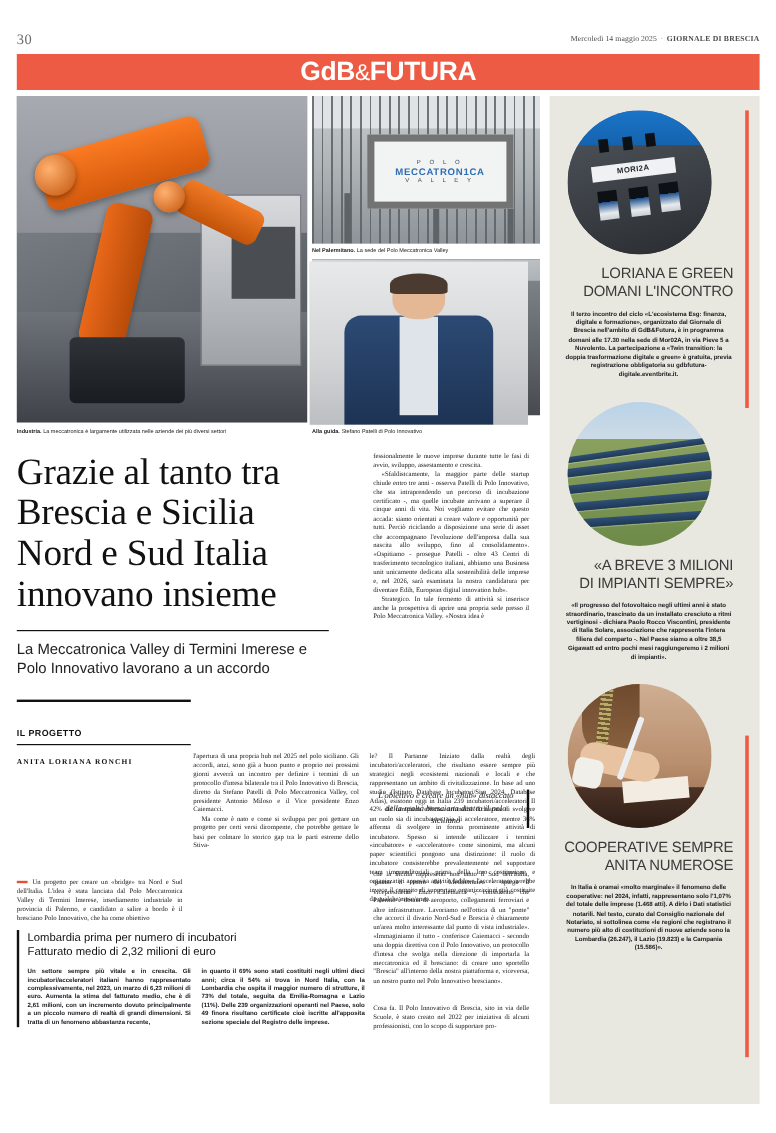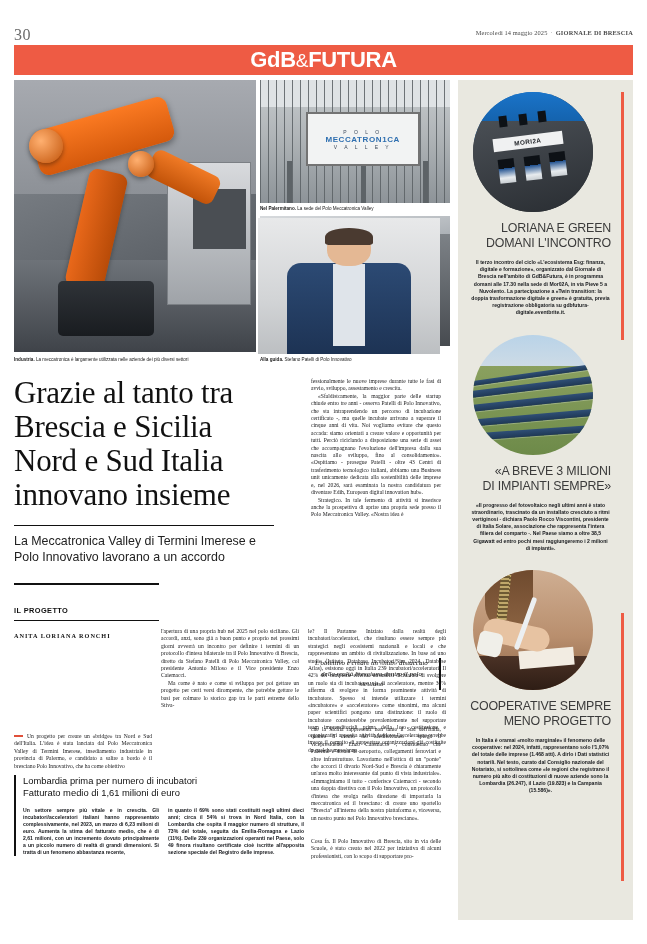--- a/index.html
+++ b/index.html
@@ -7,21 +7,21 @@
     width:647px;height:944px;
     background:#ffffff;
     font-family:"Liberation Serif", serif;
     overflow:hidden;
     position:relative;
   }
   .page{position:relative;width:647px;height:944px;box-sizing:border-box;}
 
   
   .topline{position:absolute;left:14px;top:26px;width:619px;height:16px;}
-  .folio{position:absolute;left:0;top:0;font-family:"Liberation Serif",serif;font-size:16px;color:#6a6a6a;letter-spacing:.5px;}
+  .folio{position:absolute;left:0;top:0;font-family:"Liberation Serif",serif;font-size:12px;color:#6a6a6a;letter-spacing:.5px;}
   .dateline{position:absolute;right:0;top:3px;font-size:6.4px;color:#4a4a4a;letter-spacing:.1px;white-space:nowrap;}
   .dateline .sep{margin:0 3px;color:#8a8a8a;}
   .dateline .paper{font-weight:bold;font-family:"Liberation Serif",serif;letter-spacing:.2px;}
 
   .masthead{position:absolute;left:14px;top:45px;width:619px;height:30px;background:#ee5b44;
             display:flex;align-items:center;justify-content:center;}
   .masthead .mh{font-family:"Liberation Sans",sans-serif;font-weight:bold;font-size:22px;color:#ffffff;letter-spacing:-.3px;}
   .masthead .amp{font-weight:normal;font-size:19px;}
 
   
@@ -51,21 +51,21 @@
   .rb-joint{position:absolute;width:34px;height:34px;border-radius:50%;background:radial-gradient(circle at 35% 35%,#ffb070,#c2540a);box-shadow:0 2px 5px rgba(0,0,0,.4);}
   .rb-j1{left:6%;top:18%;}
   .rb-j2{left:47%;top:26%;width:26px;height:26px;}
   .rb-base{position:absolute;left:18%;bottom:6%;width:40%;height:20%;background:linear-gradient(180deg,#2f3338,#191c20);border-radius:5px;}
   .rb-mach{position:absolute;right:2%;top:30%;width:34%;height:52%;background:linear-gradient(180deg,#d8dadd,#9fa3a8);border:1px solid #7b7f84;}
   .rb-mach2{position:absolute;right:4%;top:40%;width:22%;height:22%;background:#4a4e53;}
 
   
   .sg-bg{position:absolute;inset:0;background:linear-gradient(180deg,#c8ccce 0%,#b0b5b8 45%,#8d9398 100%);}
   .sg-fence{position:absolute;inset:0;background:repeating-linear-gradient(90deg,rgba(90,96,100,.85) 0 1.5px,transparent 1.5px 8px);}
-  .sg-board{position:absolute;left:24%;top:26%;width:58%;height:41%;background:#f2f3f3;border:2px solid #737373;
+  .sg-board{position:absolute;left:24%;top:26%;width:58%;height:41%;background:#f2f3f3;border:6px solid #737373;
             display:flex;flex-direction:column;align-items:center;justify-content:center;}
   .sg-l1{font-family:"Liberation Sans",sans-serif;font-size:5px;letter-spacing:3px;color:#3e4b5c;}
   .sg-l2{font-family:"Liberation Sans",sans-serif;font-size:8px;font-weight:bold;letter-spacing:.6px;color:#2f6fb0;}
   .sg-l3{font-family:"Liberation Sans",sans-serif;font-size:5px;letter-spacing:3px;color:#3e4b5c;}
   .sg-post{position:absolute;bottom:0;width:5px;height:34%;background:#5d6367;}
   .sg-sky{position:absolute;left:0;top:0;width:100%;height:22%;background:#dfe3e5;}
 
   
   .bd-bg{position:absolute;inset:0;background:linear-gradient(170deg,#d7dadd 0%,#aeb3b8 30%,#73787d 100%);}
   .bd-wall{position:absolute;left:0;bottom:0;width:100%;height:72%;background:linear-gradient(180deg,#cfd2d5,#9fa4a9);}
@@ -278,21 +278,21 @@
 
   <div class="sq" style="left:311px;top:838px;width:130px;">
     <div class="bodytxt">
       <p class="first">Cosa fa. Il Polo Innovativo di Brescia, sito in via delle Scuole, è stato creato nel 2022 per iniziativa di alcuni professionisti, con lo scopo di supportare pro-</p>
     </div>
   </div>
 
   <div class="lomb">
     <div class="lomb-inner">
       <div class="lomb-t">Lombardia prima per numero di incubatori</div>
-      <div class="lomb-t">Fatturato medio di 1,61 milioni di euro</div>
+      <div class="lomb-t">Fatturato medio di 2,32 milioni di euro</div>
       <div class="lomb-cols">
         <div class="lomb-col">Un settore sempre più vitale e in crescita. Gli incubatori/acceleratori italiani hanno rappresentato complessivamente, nel 2023, un marzo di 6,23 milioni di euro. Aumenta la stima del fatturato medio, che è di 2,61 milioni, con un incremento dovuto principalmente a un piccolo numero di realtà di grandi dimensioni. Si tratta di un fenomeno abbastanza recente,</div>
         <div class="lomb-col">in quanto il 69% sono stati costituiti negli ultimi dieci anni; circa il 54% si trova in Nord Italia, con la Lombardia che ospita il maggior numero di strutture, il 73% del totale, seguita da Emilia-Romagna e Lazio (11%). Delle 239 organizzazioni operanti nel Paese, solo 49 finora risultano certificate cioè iscritte all'apposita sezione speciale del Registro delle imprese.</div>
       </div>
     </div>
   </div>
 
   <div class="rail">
 
     <div class="r-sec" style="padding-top:12px;">
@@ -335,18 +335,18 @@
         <div class="n-bg"></div>
         <div class="n-hair"></div>
         <div class="n-chain"></div>
         <div class="n-desk"></div>
         <div class="n-paper"></div>
         <div class="n-arm"></div>
         <div class="n-cuff"></div>
         <div class="n-pen"></div>
       </div>
       <div class="r-title">COOPERATIVE SEMPRE</div>
-      <div class="r-title" style="margin-top:0">MENO PROGETTO</div>
+      <div class="r-title" style="margin-top:0">ANITA NUMEROSE</div>
       <div class="r-body">In Italia è oramai «molto marginale» il fenomeno delle cooperative: nel 2024, infatti, rappresentano solo l'1,07% del totale delle imprese (1.468 atti). A dirlo i Dati statistici notarili. Nel testo, curato dal Consiglio nazionale del Notariato, si sottolinea come «le regioni che registrano il numero più alto di costituzioni di nuove aziende sono la Lombardia (26.247), il Lazio (19.823) e la Campania (15.586)».</div>
     </div>
   </div>
 
 </div>
 
 </body></html>

